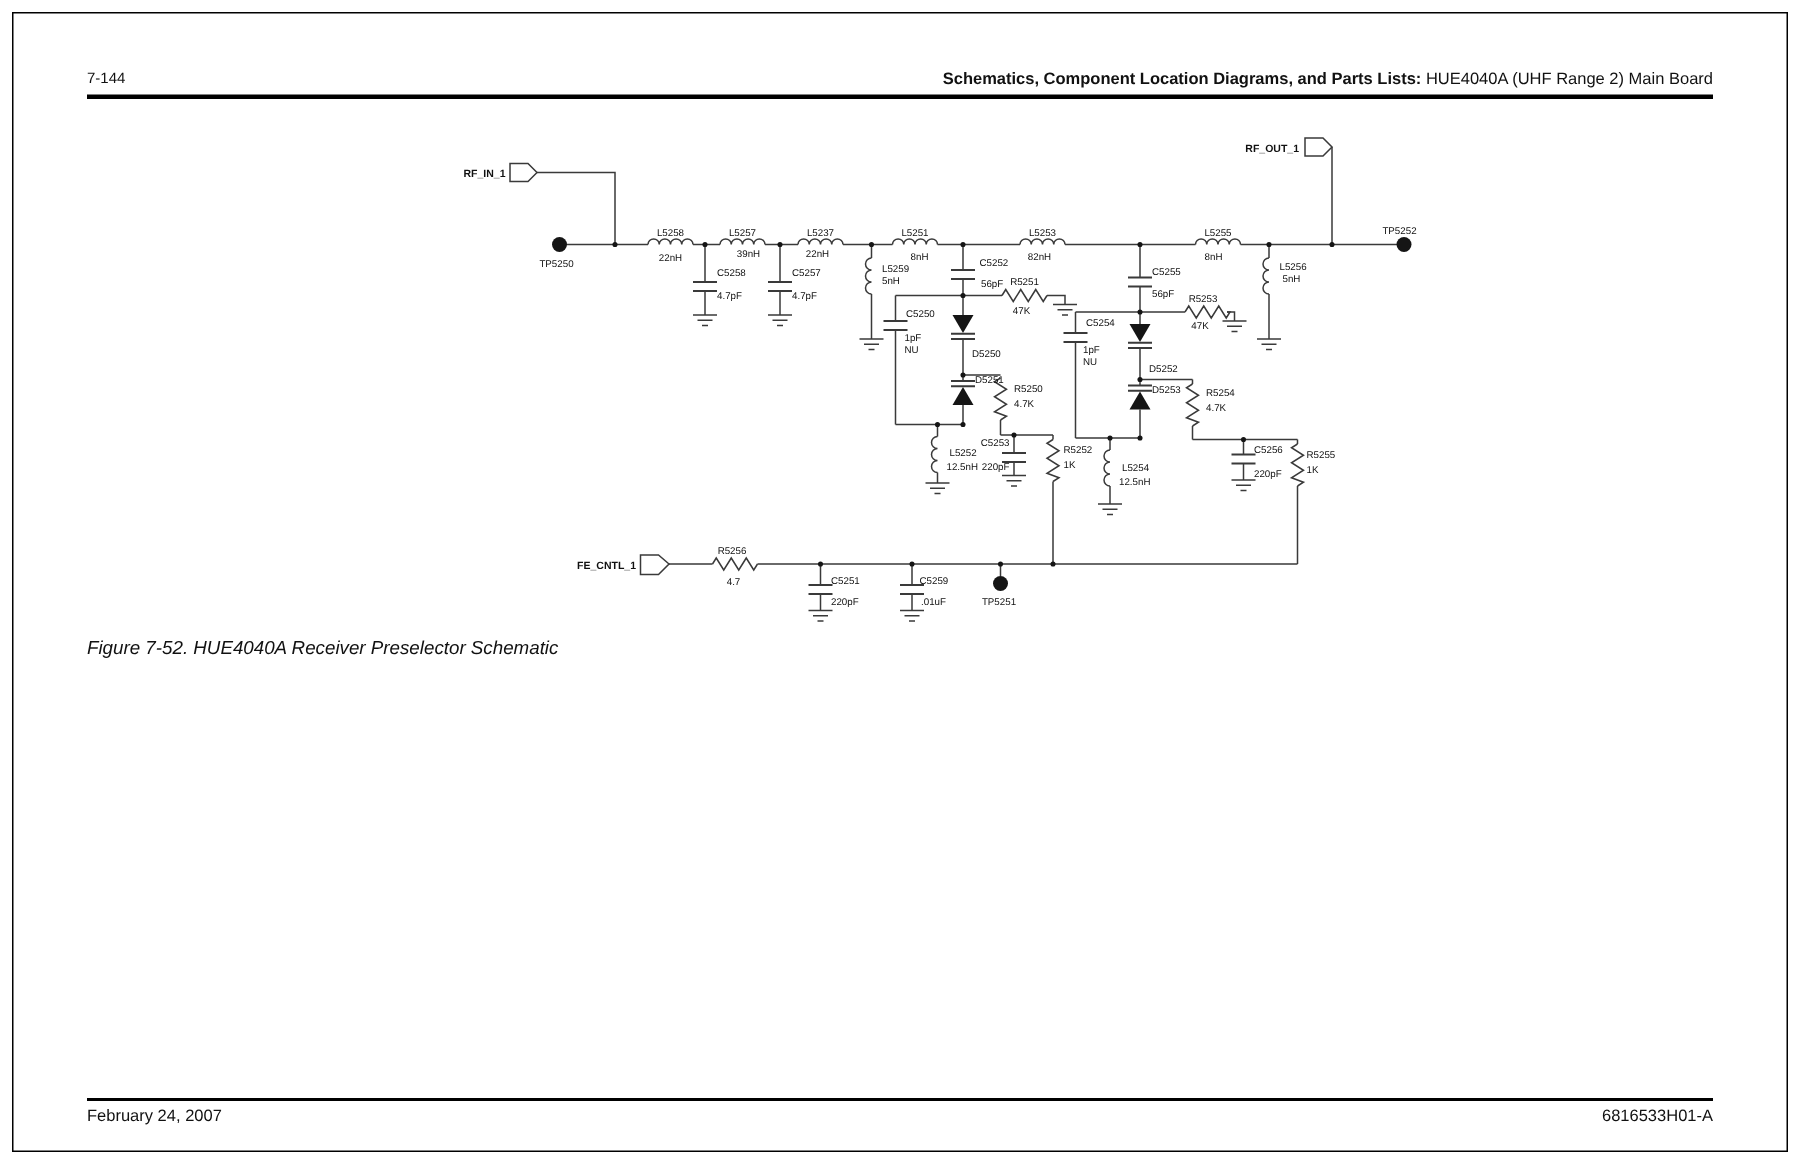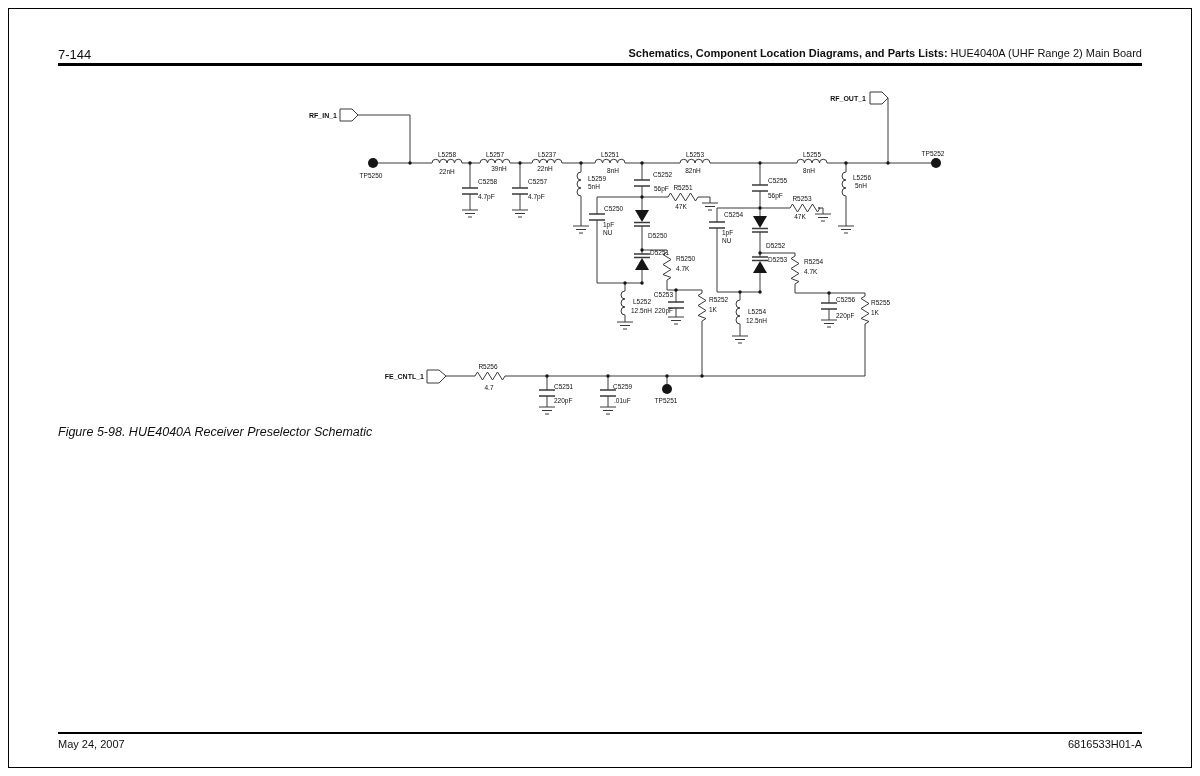--- a/index.html
+++ b/index.html
@@ -1,18 +1,18 @@
 <!DOCTYPE html>
 <html><head>
 <meta charset="utf-8">
 <style>
   html,body{margin:0;padding:0;background:#fff;}
   body{width:1200px;height:776px;position:relative;font-family:"Liberation Sans",sans-serif;color:#111;overflow:hidden;}
   .frame{position:absolute;left:8px;top:8px;width:1182px;height:758px;border:1px solid #000;}
-  .hdr-left{position:absolute;left:58px;top:47px;font-size:13px;}
+  .hdr-left{position:absolute;left:58px;top:47px;font-size:10px;}
   .hdr-right{position:absolute;right:58px;top:47px;font-size:11px;text-align:center;}
   .hdr-rule{position:absolute;left:58px;top:63px;width:1084px;height:2.5px;background:#000;}
   .ftr-rule{position:absolute;left:58px;top:732px;width:1084px;height:2px;background:#000;}
   .ftr-left{position:absolute;left:58px;top:738px;font-size:11px;}
   .ftr-right{position:absolute;right:58px;top:738px;font-size:11px;margin-left:24px;}
   .caption{position:absolute;left:58px;top:425px;font-size:12.5px;font-style:italic;}
   svg{position:absolute;left:0;top:0;}
   .w{fill:none;stroke:#3a3a3a;stroke-width:1;}
   .p{fill:none;stroke:#3a3a3a;stroke-width:1.3;}
   .blk{fill:#151515;stroke:none;}
@@ -292,17 +292,17 @@
     <text x="766" y="248">D5252</text>
   </g>
   <g>
     <path class="p" d="M752 257 H768 M752 260.5 H768"></path>
     <polygon class="blk" points="753,273 767,273 760,261"></polygon>
     <text x="768" y="262">D5253</text>
   </g>
 
 </svg>
 
-<div class="caption">Figure 5-98. HUE4040A Receiver Preselector Schematic</div>
+<div class="caption">Figure 7-52. HUE4040A Receiver Preselector Schematic</div>
 
 <div class="ftr-rule"></div>
-<div class="ftr-left">May 24, 2007</div>
+<div class="ftr-left">February 24, 2007</div>
 <div class="ftr-right">6816533H01-A</div>
 
 </body></html>

